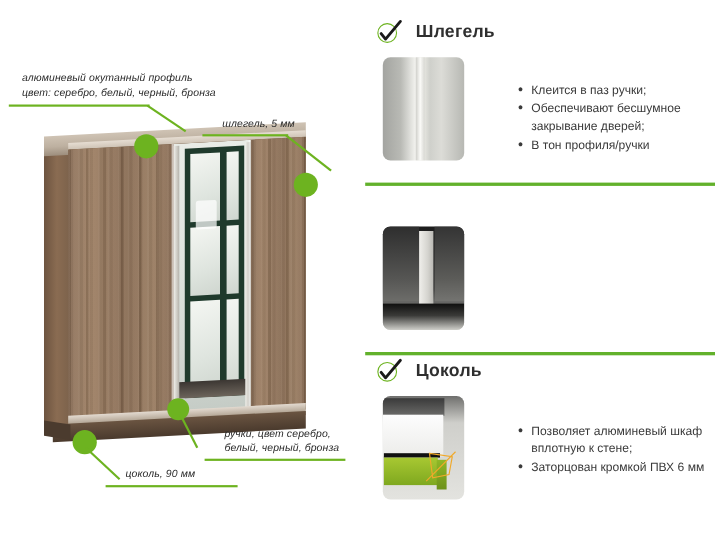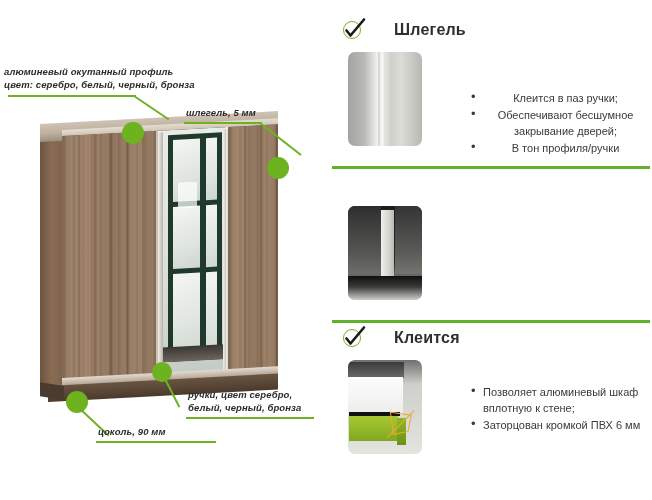--- a/index.html
+++ b/index.html
@@ -93,32 +93,32 @@
     background:#4b3b2e;transform:skewY(9deg);transform-origin:right top;
   }
 
   
   .dot{position:absolute;width:22px;height:22px;border-radius:50%;background:#6db320;}
   .dot.small{width:20px;height:20px;}
   .lead{position:absolute;background:#6db320;height:2px;transform-origin:left center;}
   .ulline{position:absolute;height:2px;background:#6db320;}
 
   .anno{
-    position:absolute;font-style:italic;font-weight:bold;font-size:9.5px;
-    color:#2b2b2b;line-height:12.5px;letter-spacing:.1px;white-space:nowrap;
+    position:absolute;font-style:italic;font-weight:normal;font-size:9.5px;
+    color:#2b2b2b;line-height:12.5px;letter-spacing:.1px;white-space:nowrap;margin-left:16px;
   }
 
   
   .right-pane{position:absolute;left:330px;top:0;width:322px;height:500px;}
   .section{position:absolute;left:0;width:322px;}
   .sec1{top:18px;height:150px;}
   .sec2{top:172px;height:148px;}
   .sec3{top:326px;height:160px;}
 
-  .sec-head{position:absolute;left:12px;top:0;display:flex;align-items:center;gap:28px;}
+  .sec-head{position:absolute;left:12px;top:0;display:flex;align-items:center;gap:12px;}
   .check-icon{position:relative;width:24px;height:24px;flex:0 0 24px;}
   .check-icon .ring{
     position:absolute;left:1px;top:3px;width:18px;height:18px;
     border:1.6px solid #6db320;border-radius:50%;box-sizing:border-box;
   }
   .check-icon svg{position:absolute;left:0;top:0;overflow:visible;}
   .sec-title{
     font-size:16px;font-weight:bold;color:#2f2f2f;letter-spacing:.2px;
   }
 
@@ -150,21 +150,21 @@
   .t3 .cabtop{position:absolute;left:0;top:2%;width:76%;height:17%;
     background:linear-gradient(180deg,#3a3a3a,#6b6b69);}
   .t3 .shadow{position:absolute;left:2%;top:55%;width:68%;height:5%;background:#111;}
   .t3 .base{position:absolute;left:2%;top:60%;width:66%;height:26%;
     background:linear-gradient(180deg,#a8c832,#7fa81f);}
   .t3 .base2{position:absolute;left:66%;top:62%;width:12%;height:28%;
     background:linear-gradient(180deg,#8fb827,#6d9119);}
   .t3 .wire{position:absolute;left:52%;top:48%;width:40%;height:42%;}
 
   .bullets{position:absolute;left:140px;right:4px;}
-  .b1{top:72px;text-align:center;}
+  .b1{top:56px;}
   .b2{top:66px;}
   .b3{top:58px;}
   .bullets li{
     font-size:11px;color:#3a3a3a;line-height:16px;margin:0 0 1px 0;
   }
   .bullets ul{margin:0;padding-left:13px;list-style:none;}
   .bullets li{position:relative;}
   .bullets li:before{
     content:"•";position:absolute;left:-12px;top:-1px;color:#3a3a3a;font-size:13px;
   }
@@ -272,21 +272,21 @@
     <div class="divider dv2"></div>
 
     <div class="section sec3">
       <div class="sec-head">
         <span class="check-icon">
           <span class="ring"></span>
           <svg width="26" height="24" viewBox="0 0 26 24">
             <path d="M4.5 12.5 L8.5 17.5 L22 1.5" fill="none" stroke="#1a1a1a" stroke-width="2.6" stroke-linecap="round" stroke-linejoin="round"></path>
           </svg>
         </span>
-        <span class="sec-title">Клеится</span>
+        <span class="sec-title">Цоколь</span>
       </div>
       <div class="thumb t3">
         <div class="cabtop"></div>
         <div class="cab"></div>
         <div class="shadow"></div>
         <div class="base"></div>
         <div class="base2"></div>
         <svg class="wire" viewBox="0 0 40 42">
           <path d="M6 4 L34 8 L30 30 L10 34 Z M6 4 L10 34 M34 8 L30 30 M2 38 L38 2" fill="none" stroke="#f0a92a" stroke-width="1.4"></path>
         </svg>

